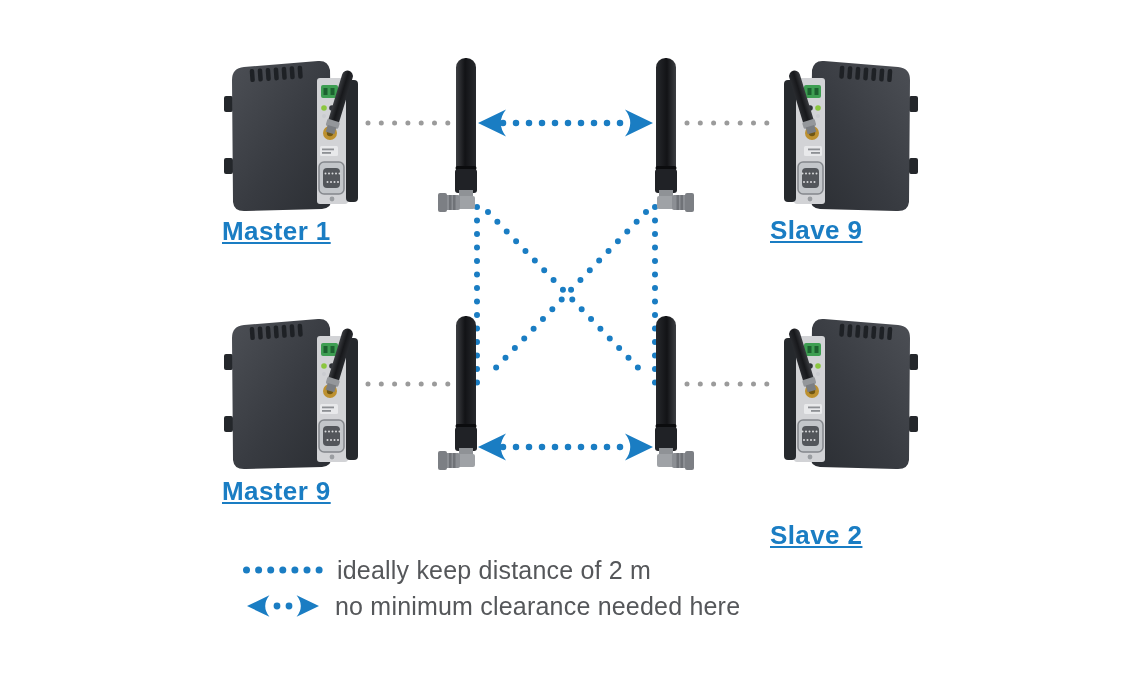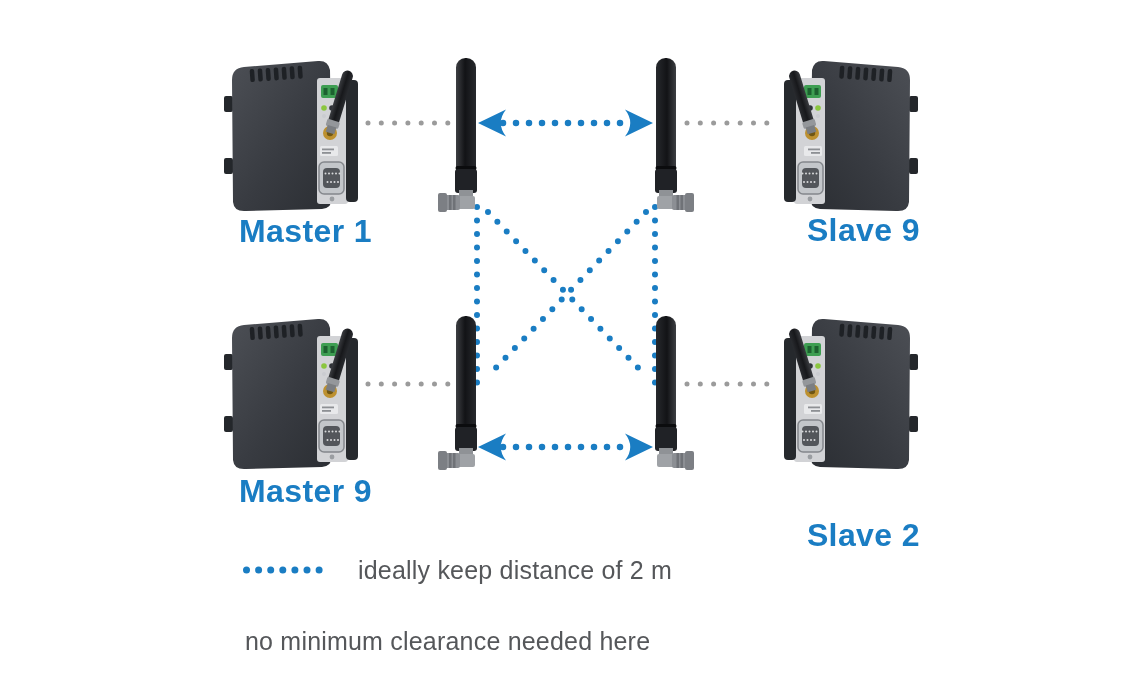--- a/index.html
+++ b/index.html
@@ -8,33 +8,34 @@
     width: 1136px;
     height: 680px;
     background: #ffffff;
     overflow: hidden;
     font-family: "Liberation Sans", sans-serif;
   }
   .scene { position: absolute; left: 0; top: 0; }
   .device-label {
     position: absolute;
     width: 150px;
-    text-align: right;
-    font-size: 32px;
+    text-align: left;
+    font-size: 26px;
     font-weight: 700;
     letter-spacing: 0.4px;
     color: #1a7dc3;
     line-height: 30px;
     white-space: nowrap;
+    text-decoration: underline;
   }
   .legend-row {
     position: absolute;
     display: flex;
     align-items: center;
-    gap: 35px;
+    gap: 14px;
     height: 30px;
   }
   .legend-label {
     font-size: 25px;
     font-weight: 500;
     color: #55575a;
     letter-spacing: 0.2px;
     line-height: 30px;
     white-space: nowrap;
   }
@@ -178,21 +179,21 @@
             <circle cx="15.6" cy="5" r="3.5"></circle>
             <circle cx="27.7" cy="5" r="3.5"></circle>
           <circle cx="39.8" cy="5" r="3.5"></circle>
             <circle cx="51.9" cy="5" r="3.5"></circle>
             <circle cx="64" cy="5" r="3.5"></circle>
           <circle cx="76.1" cy="5" r="3.5"></circle>
         </g>
       </svg>
       <span class="legend-label">ideally keep distance of 2 m</span>
     </div>
-    <div class="legend-row" style="left:245px; top:591px;flex-direction:column;">
+    <div class="legend-row" style="left:245px; top:591px;">
       <svg width="76" height="22" viewBox="0 0 76 22">
         <g fill="#1a7dc3">
           <use href="#arrow-head" transform="translate(2,11) scale(-0.8,0.8)"></use>
           <use href="#arrow-head" transform="translate(74,11) scale(0.8)"></use>
           <circle cx="32" cy="11" r="3.4"></circle>
             <circle cx="44" cy="11" r="3.4"></circle>
         </g>
       </svg>
       <span class="legend-label">no minimum clearance needed here</span>
     </div>

